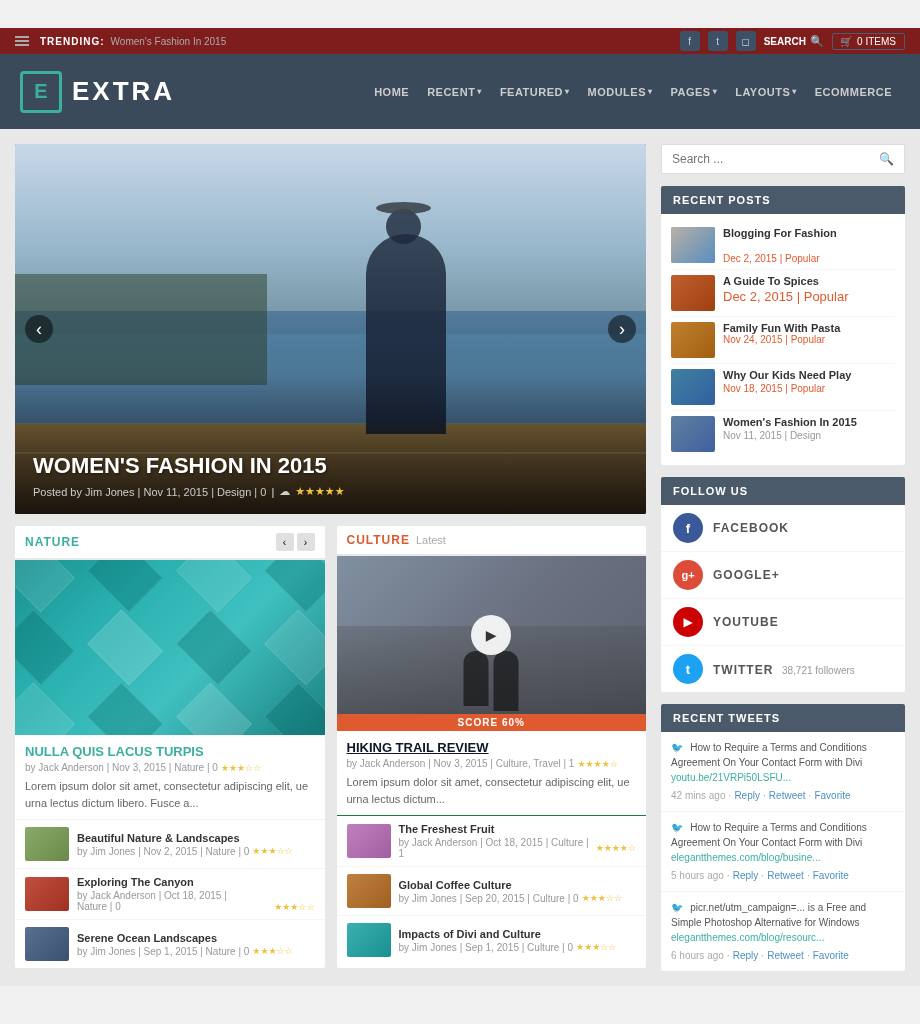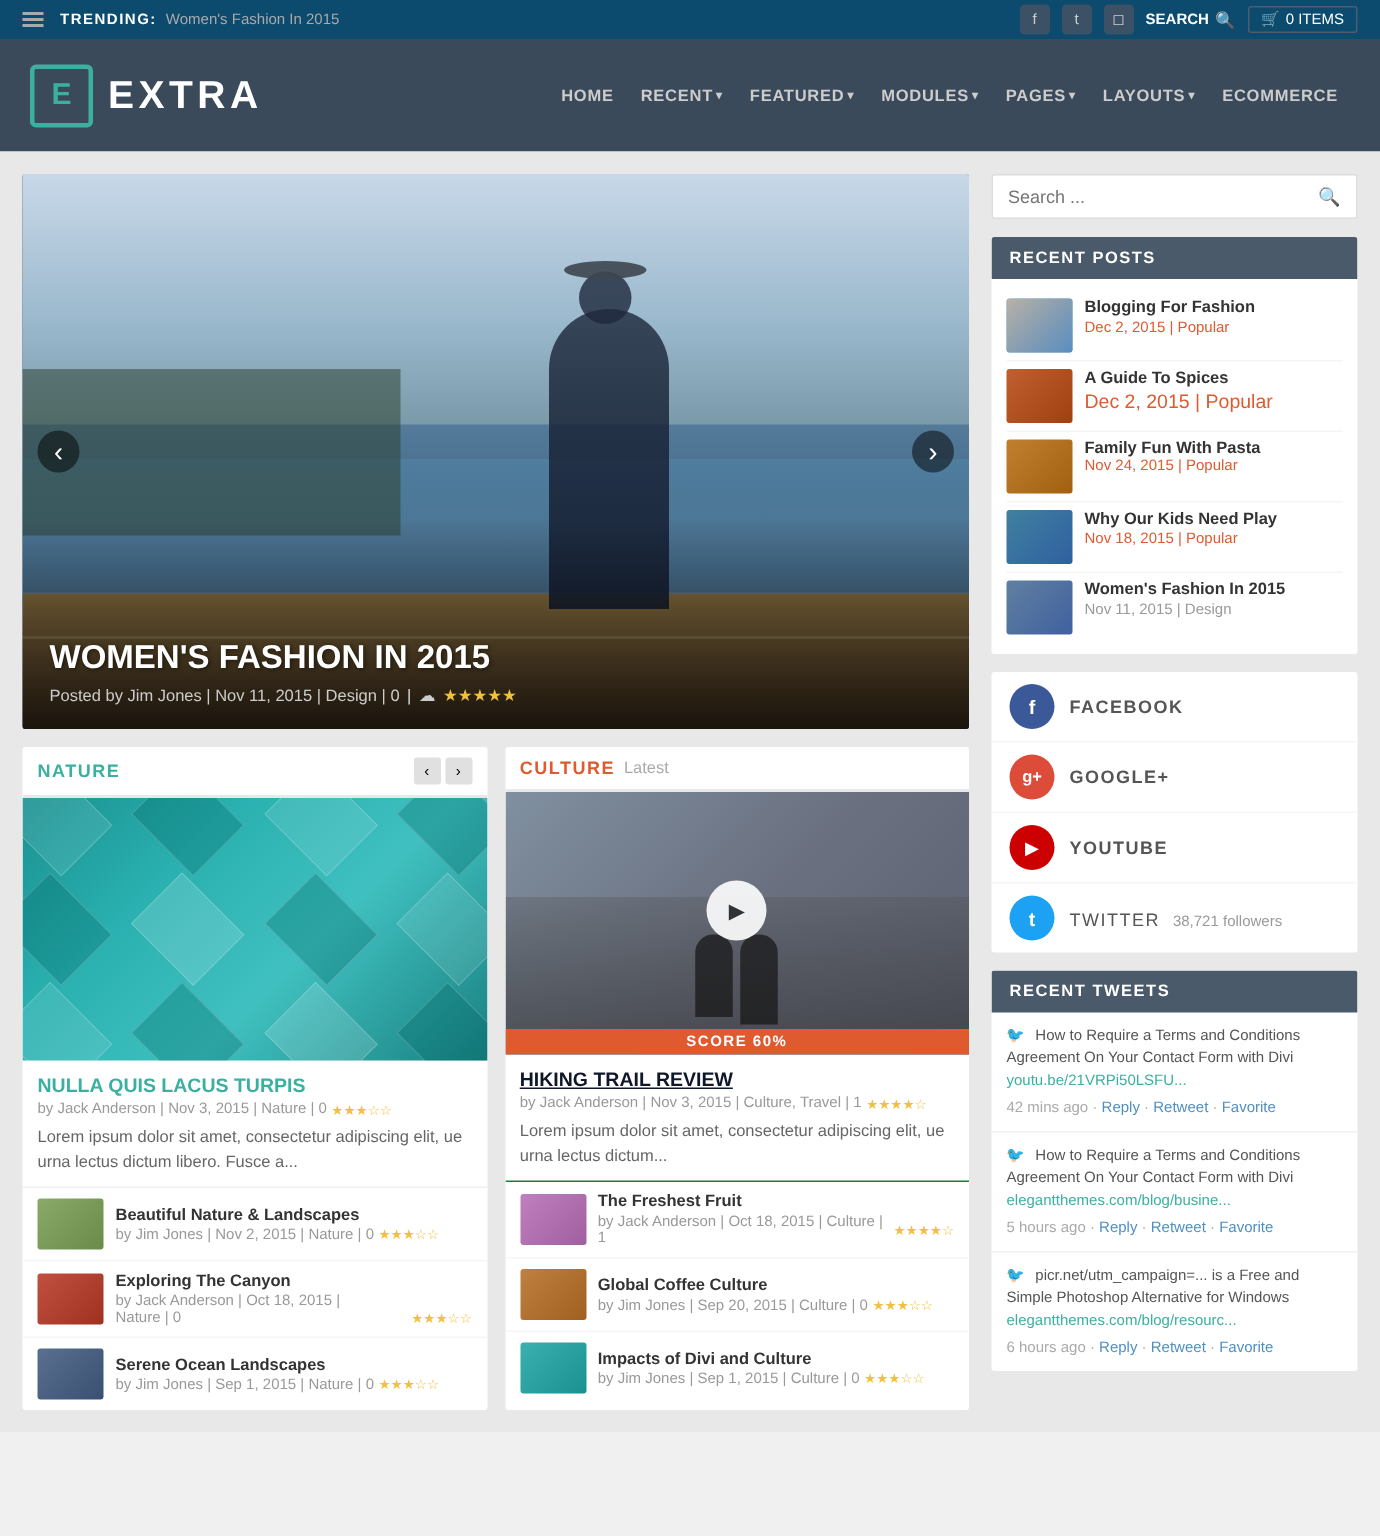--- a/index.html
+++ b/index.html
@@ -1,21 +1,21 @@
 <!DOCTYPE html>
 <html><head>
   <meta charset="utf-8">
   <style>
     * { margin: 0; padding: 0; box-sizing: border-box; }
     body { font-family: 'Arial', sans-serif; background: #f0f0f0; font-size: 13px; color: #333; width: 920px; }
   </style>
 </head>
 <body>
 
-<div style="background:#0c4a6e;color:#aaa;font-size:11px;display:flex;align-items:center;justify-content:space-between;padding:0 15px;height:26px;">
+<div style="background:#7f1d1d;color:#aaa;font-size:11px;display:flex;align-items:center;justify-content:space-between;padding:0 15px;height:26px;margin-top:28px;">
   <div style="display:flex;align-items:center;gap:6px;">
     <div style="cursor:pointer;display:flex;flex-direction:column;gap:2px;margin-right:5px;">
       <span style="display:block;width:14px;height:2px;background:#aaa;"></span>
       <span style="display:block;width:14px;height:2px;background:#aaa;"></span>
       <span style="display:block;width:14px;height:2px;background:#aaa;"></span>
     </div>
     <span style="color:#fff;font-weight:bold;font-size:10px;letter-spacing:1px;">TRENDING:</span>
     <span style="color:#aaa;font-size:10px;">Women's Fashion In 2015</span>
   </div>
   <div style="display:flex;align-items:center;gap:8px;">
@@ -230,21 +230,21 @@
 
     <div style="background:#fff;border-radius:2px;margin-bottom:12px;overflow:hidden;">
       <div style="background:#4a5a6a;color:#fff;font-size:11px;font-weight:bold;letter-spacing:1px;padding:8px 12px;text-transform:uppercase;">RECENT POSTS</div>
       <div style="padding:8px 10px;">
 
         <div style="display:flex;gap:8px;padding:5px 0;border-bottom:1px solid #f5f5f5;align-items:flex-start;">
           <div style="width:44px;height:36px;border-radius:2px;flex-shrink:0;background:linear-gradient(135deg,#5090c0,#3070a0);overflow:hidden;">
             <div style="width:100%;height:100%;background:linear-gradient(135deg,rgba(255,200,150,0.6) 0%,rgba(100,150,200,0.8) 100%);"></div>
           </div>
           <div style="flex:1;">
-            <div style="color:#333;font-size:11px;font-weight:bold;margin-bottom:2px;cursor:pointer;">Blogging For Fashion</div>
+            <div style="color:#333;font-size:11px;font-weight:bold;margin-bottom:14px;cursor:pointer;">Blogging For Fashion</div>
             <div style="color:#999;font-size:10px;"><span style="color:#e05a30;">Dec 2, 2015 | Popular</span></div>
           </div>
         </div>
 
         <div style="display:flex;gap:8px;padding:5px 0;border-bottom:1px solid #f5f5f5;align-items:flex-start;">
           <div style="width:44px;height:36px;border-radius:2px;flex-shrink:0;background:linear-gradient(135deg,#c06030,#a04010);"></div>
           <div style="flex:1;">
             <div style="color:#333;font-size:11px;font-weight:bold;margin-bottom:2px;cursor:pointer;">A Guide To Spices</div>
             <div style="color:#e05a30;font-size:10;">Dec 2, 2015 | Popular</div>
           </div>
@@ -271,41 +271,42 @@
           <div style="flex:1;">
             <div style="color:#333;font-size:11px;font-weight:bold;margin-bottom:2px;cursor:pointer;">Women's Fashion In 2015</div>
             <div style="color:#999;font-size:10px;">Nov 11, 2015 | Design</div>
           </div>
         </div>
 
       </div>
     </div>
 
     <div style="background:#fff;border-radius:2px;margin-bottom:12px;overflow:hidden;">
+      <div style="background:#4a5a6a;color:#fff;font-size:11px;font-weight:bold;letter-spacing:1px;padding:8px 12px;text-transform:uppercase;">FOLLOW US</div>
       <div>
 
         <div style="display:flex;align-items:center;gap:10px;padding:8px 12px;border-bottom:1px solid #f5f5f5;cursor:pointer;">
           <div style="width:30px;height:30px;border-radius:50%;background:#3b5998;display:flex;align-items:center;justify-content:center;color:#fff;font-size:13px;font-weight:bold;flex-shrink:0;">f</div>
           <span style="font-size:12px;font-weight:bold;letter-spacing:1px;color:#555;text-transform:uppercase;">FACEBOOK</span>
         </div>
 
         <div style="display:flex;align-items:center;gap:10px;padding:8px 12px;border-bottom:1px solid #f5f5f5;cursor:pointer;">
           <div style="width:30px;height:30px;border-radius:50%;background:#dd4b39;display:flex;align-items:center;justify-content:center;color:#fff;font-size:11px;font-weight:bold;flex-shrink:0;">g+</div>
           <span style="font-size:12px;font-weight:bold;letter-spacing:1px;color:#555;text-transform:uppercase;">GOOGLE+</span>
         </div>
 
         <div style="display:flex;align-items:center;gap:10px;padding:8px 12px;border-bottom:1px solid #f5f5f5;cursor:pointer;">
           <div style="width:30px;height:30px;border-radius:50%;background:#cc0000;display:flex;align-items:center;justify-content:center;color:#fff;font-size:12px;flex-shrink:0;">▶</div>
           <span style="font-size:12px;font-weight:bold;letter-spacing:1px;color:#555;text-transform:uppercase;">YOUTUBE</span>
         </div>
 
         <div style="display:flex;align-items:center;gap:10px;padding:8px 12px;cursor:pointer;">
           <div style="width:30px;height:30px;border-radius:50%;background:#1da1f2;display:flex;align-items:center;justify-content:center;color:#fff;font-size:13px;font-weight:bold;flex-shrink:0;">t</div>
           <div style="flex:1;">
-            <span style="font-size:12px;font-weight:normal;letter-spacing:1px;color:#555;text-transform:uppercase;">TWITTER</span>
+            <span style="font-size:12px;font-weight:bold;letter-spacing:1px;color:#555;text-transform:uppercase;">TWITTER</span>
             <span style="font-size:10px;color:#999;margin-left:5px;">38,721 followers</span>
           </div>
         </div>
 
       </div>
     </div>
 
     <div style="background:#fff;border-radius:2px;overflow:hidden;">
       <div style="background:#4a5a6a;color:#fff;font-size:11px;font-weight:bold;letter-spacing:1px;padding:8px 12px;text-transform:uppercase;">RECENT TWEETS</div>
       <div>

